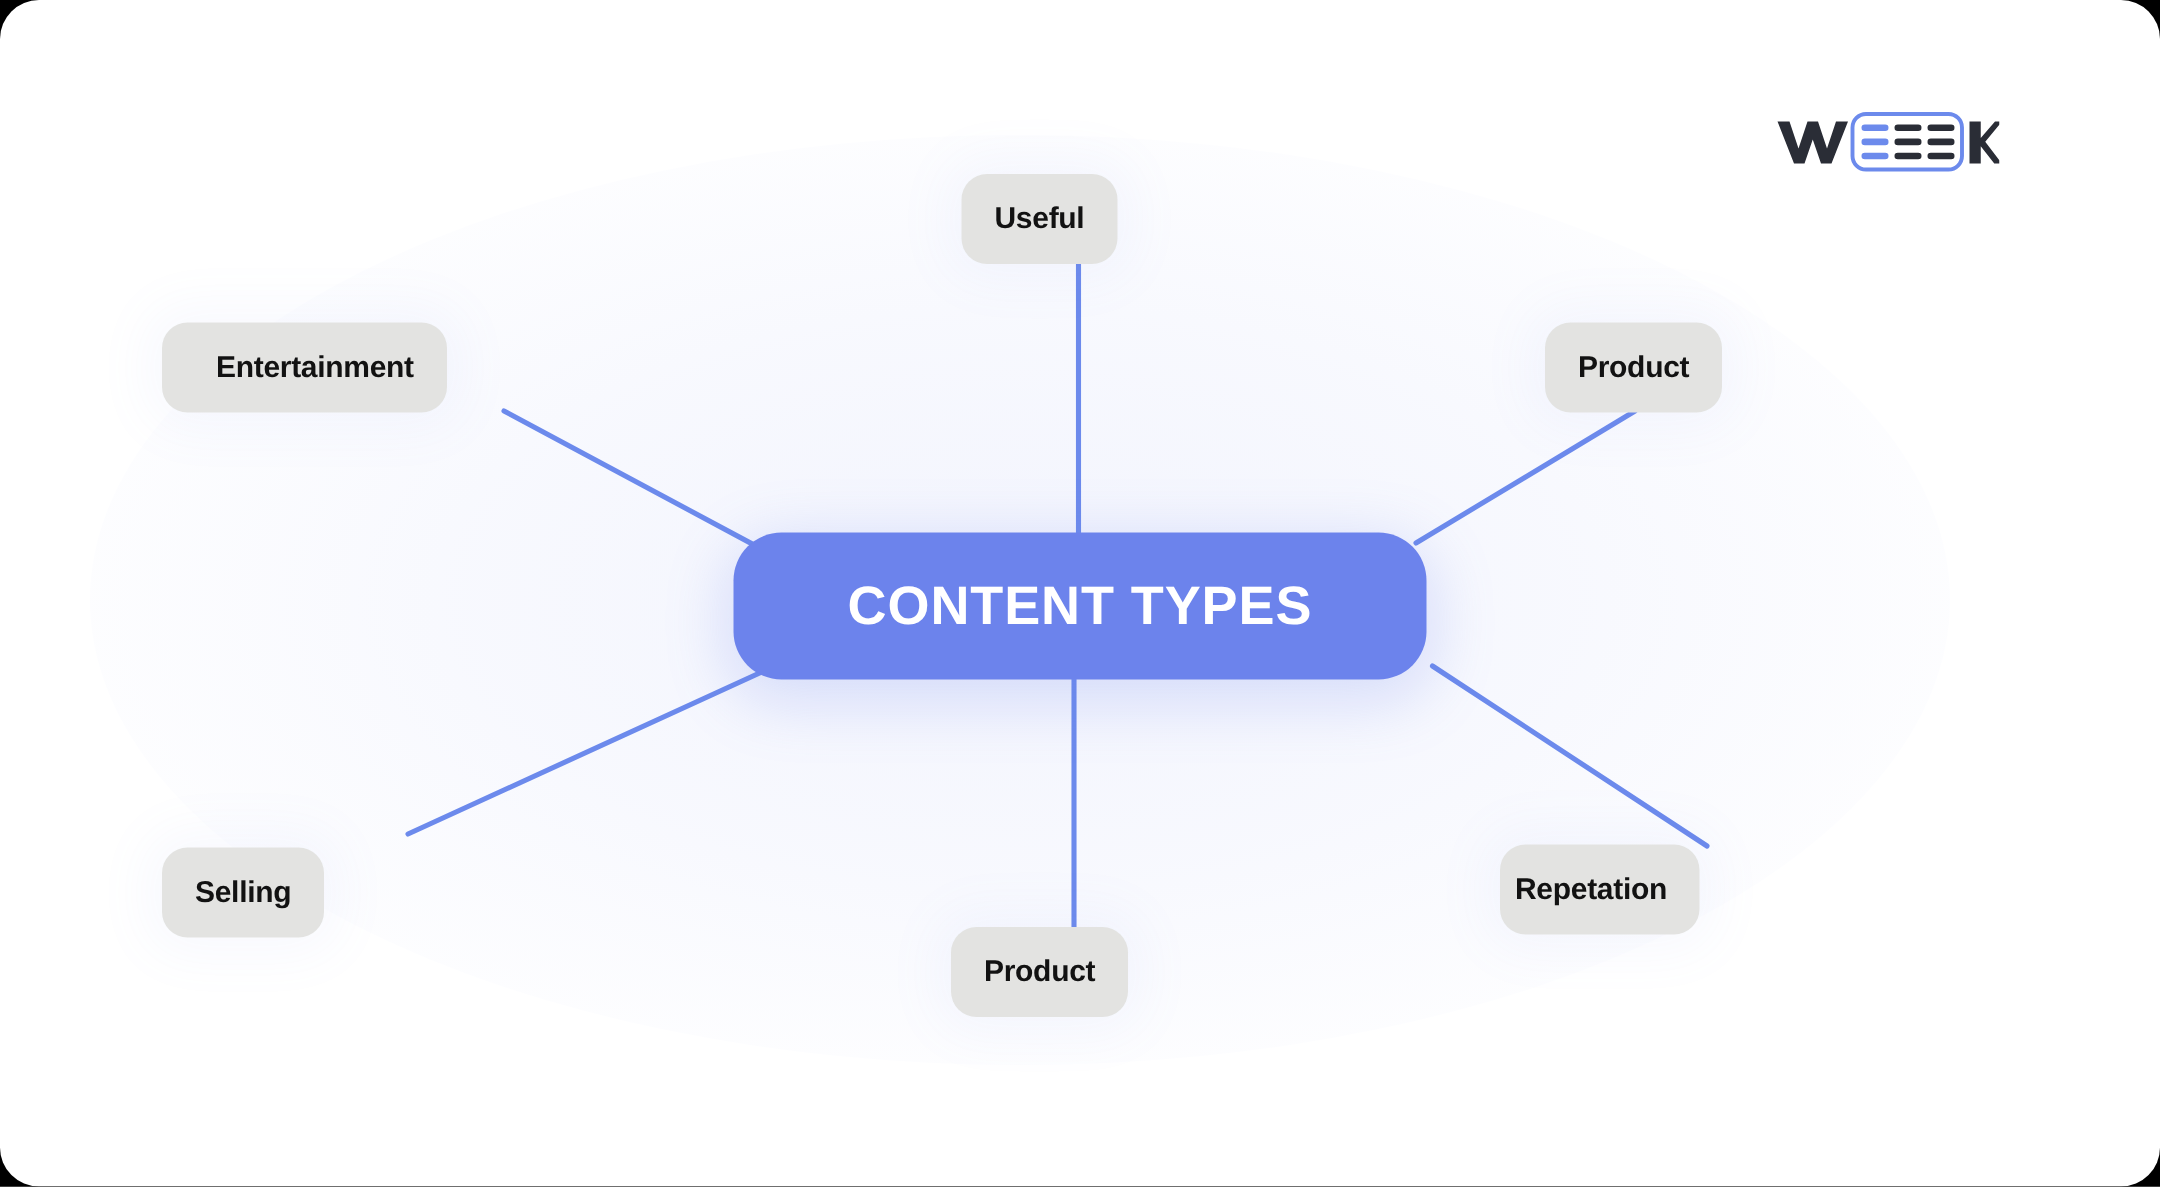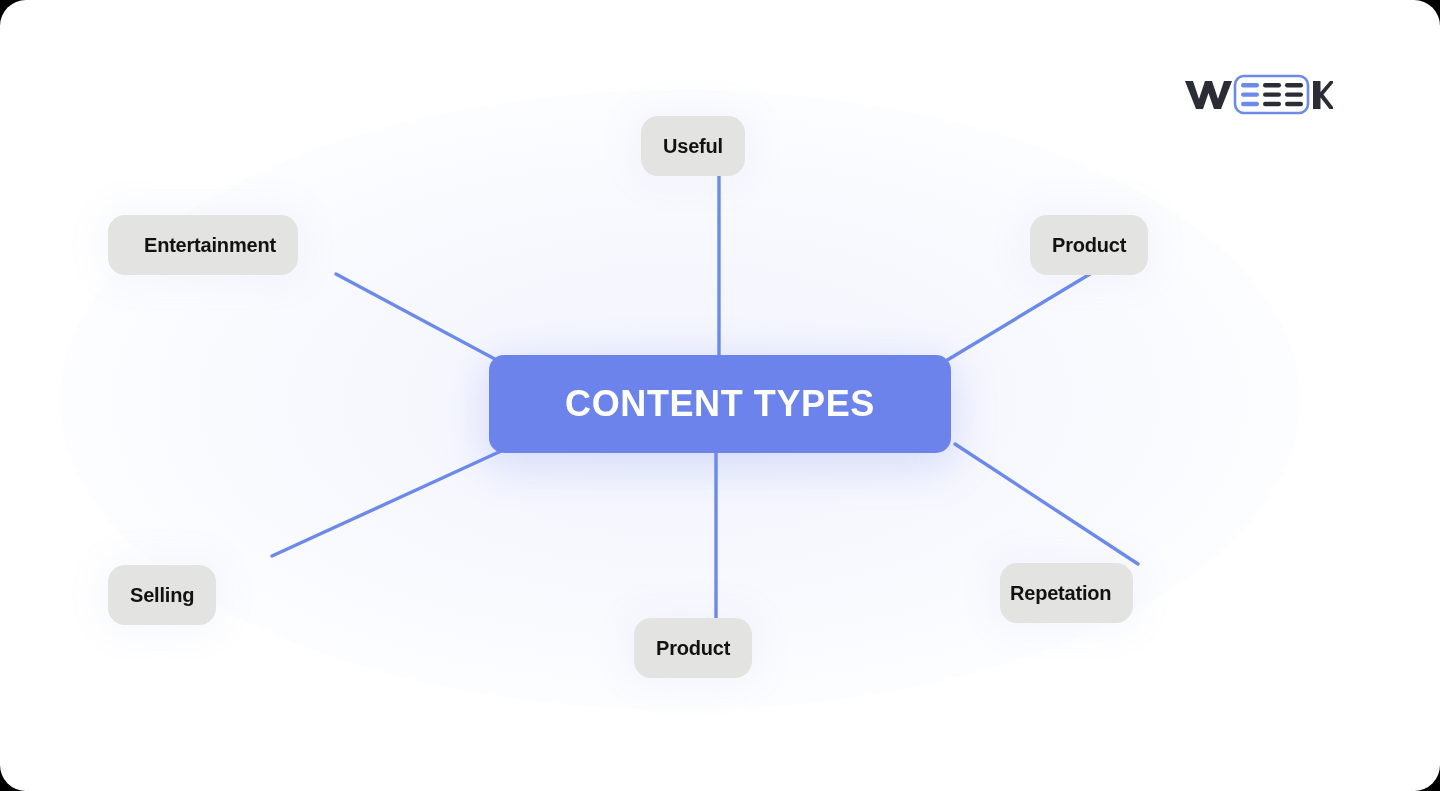--- a/index.html
+++ b/index.html
@@ -65,21 +65,21 @@
     font-weight: bold;
     letter-spacing: -0.2px;
     padding: 0 22px;
     height: 60px;
     box-shadow: 0 0 34px 12px rgba(120,140,240,0.055);
   }
 
   
   #node-center {
     background: #6c83ec;
-    border-radius: 15px;
+    border-radius: 32px;
     color: #ffffff;
     font-size: 36px;
     font-weight: bold;
     letter-spacing: 0.6px;
     height: 98px;
     box-shadow: 0 10px 40px 6px rgba(108,131,236,0.22);
   }
 
   
   #logo {

